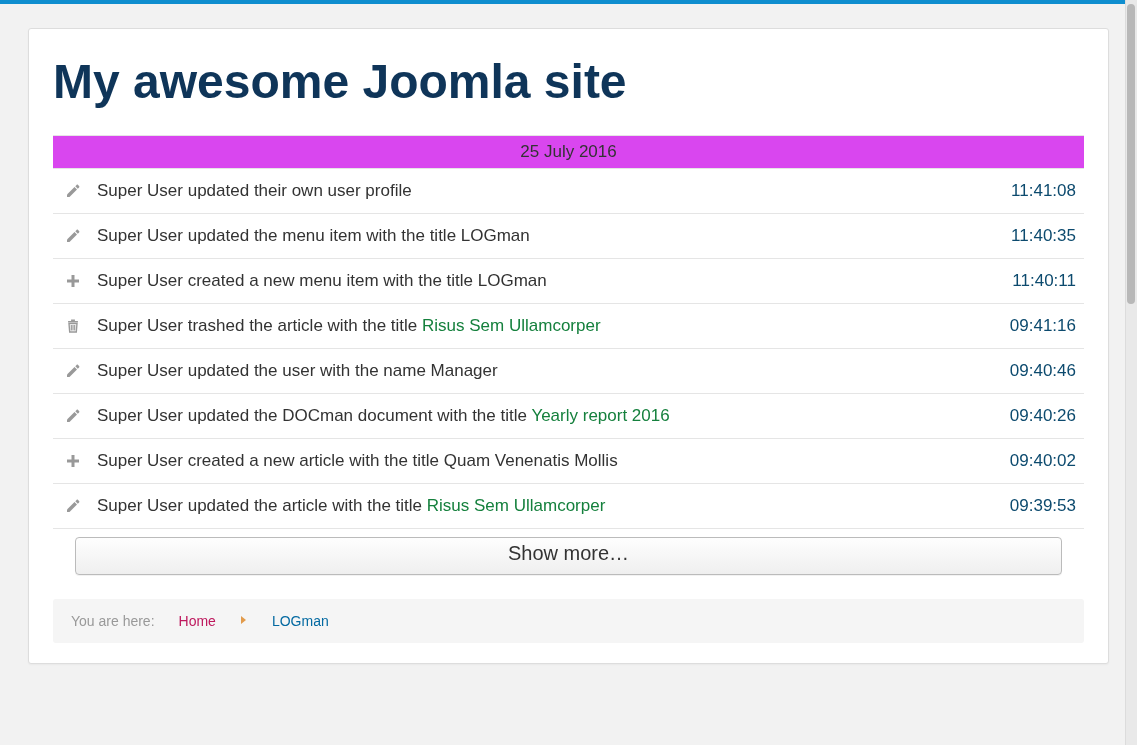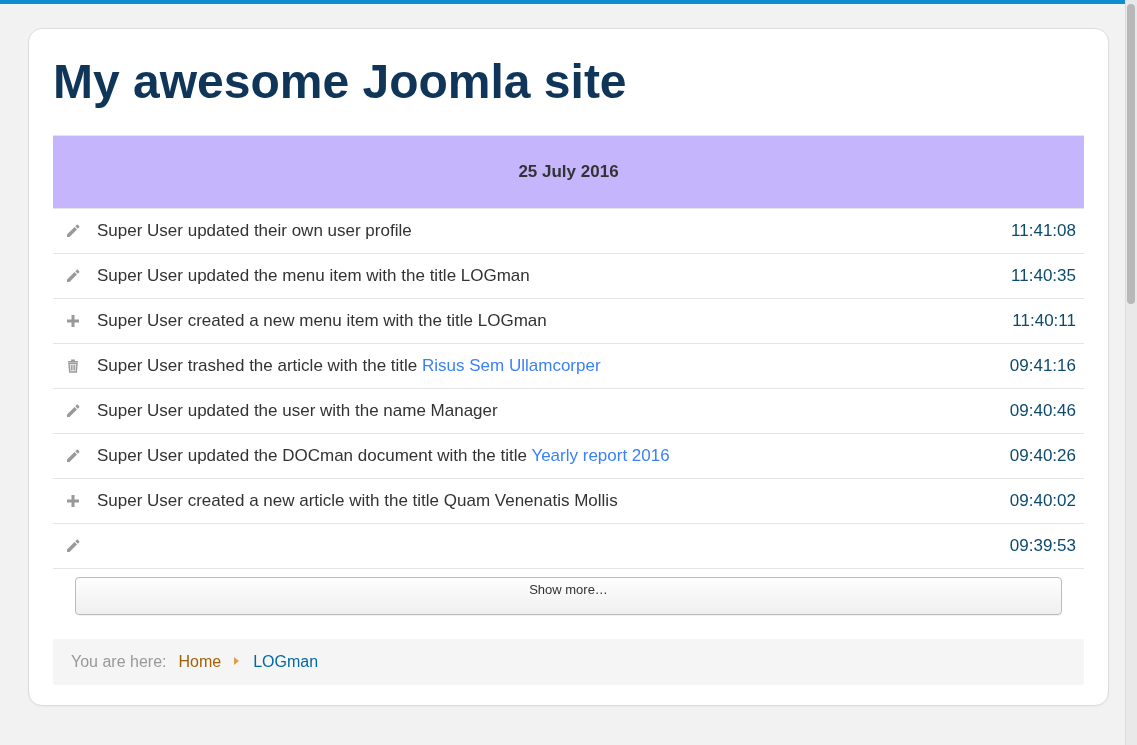--- a/index.html
+++ b/index.html
@@ -12,105 +12,104 @@
     height: 4px;
     background: #0f8ecf;
     width: 100%;
   }
   .page-wrap {
     padding: 24px 28px 12px 28px;
   }
   .card {
     background: #fff;
     border: 1px solid #ddd;
-    border-radius: 14px;
+    border-radius: 3px;
     padding: 28px 24px 20px 24px;
     box-shadow: 0 1px 2px rgba(0,0,0,0.04);
   }
   h1.site-title {
     font-size: 48px;
     font-weight: 700;
     color: #0f3559;
     line-height: 1.05;
     margin-bottom: 28px;
   }
   .date-header {
-    background: #c4b5fd;
+    background: #d946ef;
     border-top: 1px solid #e5e5e5;
     border-bottom: 1px solid #e5e5e5;
     text-align: center;
-    font-weight: 700;
+    font-weight: 400;
     font-size: 17px;
     color: #333;
-    padding: 26px 0;
+    padding: 6px 0;
   }
   .log-list {
     list-style: none;
   }
   .log-item {
     display: flex;
     align-items: center;
     padding: 12px 8px 12px 12px;
     border-bottom: 1px solid #e5e5e5;
     font-size: 17px;
     color: #333;
-    justify-content: space-between;
   }
   .log-item .icon-slot {
     width: 24px;
     flex: 0 0 24px;
     display: flex;
     align-items: center;
     justify-content: flex-start;
     color: #999;
     margin-right: 8px;
   }
   .log-text {
     flex: 1 1 auto;
     color: #333;
   }
   .log-text a {
-    color: #3b82f6;
+    color: #15803d;
     text-decoration: none;
   }
   .log-time {
     flex: 0 0 auto;
     color: #0c4a6e;
     margin-left: 16px;
     font-size: 17px;
   }
   .showmore-wrap {
     padding: 8px 22px 10px 22px;
   }
   .showmore-btn {
     display: block;
     width: 100%;
     text-align: center;
-    font-size: 13px;
-    padding: 4px 0 17px 0;
+    font-size: 20px;
+    padding: 4px 0 9px 0;
     background: linear-gradient(#fefefe,#efefef);
     border: 1px solid #bbb;
     border-radius: 4px;
     color: #333;
     cursor: pointer;
     box-shadow: 0 1px 0 rgba(0,0,0,0.05);
   }
   .breadcrumb {
     margin-top: 14px;
     background: #f5f5f5;
     border-radius: 3px;
     padding: 14px 18px;
-    font-size: 16px;
+    font-size: 14px;
     color: #999;
     display: flex;
     align-items: center;
-    gap: 12px;
+    gap: 24px;
   }
   .breadcrumb a {
-    color: #a16207;
+    color: #be185d;
     text-decoration: none;
   }
   .breadcrumb .sep {
     color: #e29b4b;
     font-size: 12px;
   }
   .breadcrumb .current { color: #0369a1; }
 
   
   .icon-slot svg { width: 16px; height: 16px; display: block; }
@@ -221,20 +220,21 @@
           <span class="log-text"><span>Super User created a new article with the title Quam Venenatis Mollis</span></span>
           <span class="log-time">09:40:02</span>
         </li>
         <li class="log-item">
           <span class="icon-slot">
             <svg viewBox="0 0 16 16" fill="#999">
               <path d="M2 11.5 L9.5 4 L12 6.5 L4.5 14 L2 14 Z"></path>
               <path d="M10.3 3.2 l2.5 2.5 l1.3-1.3 c.4-.4.4-1 0-1.4 l-1.1-1.1 c-.4-.4-1-.4-1.4 0 z"></path>
             </svg>
           </span>
+          <span class="log-text"><span>Super User updated the article with the title </span><a href="#">Risus Sem Ullamcorper</a></span>
           <span class="log-time">09:39:53</span>
         </li>
       </ul>
 
     <div class="showmore-wrap">
       <button class="showmore-btn">Show more…</button>
     </div>
 
     <div class="breadcrumb">
       <span>You are here:</span>

